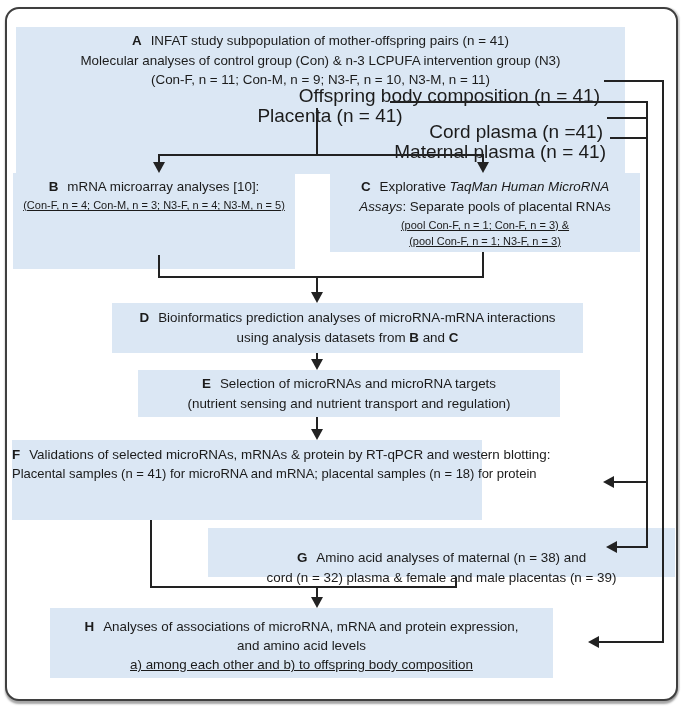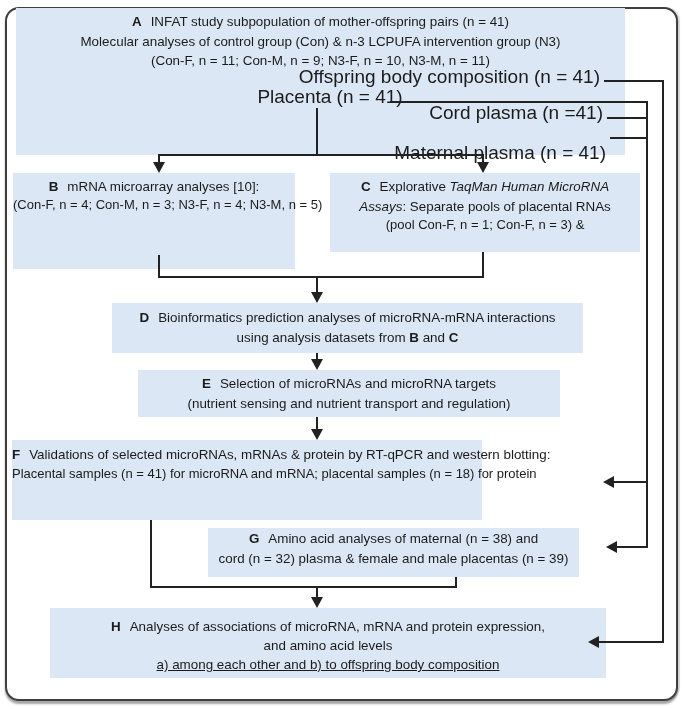--- a/index.html
+++ b/index.html
@@ -15,80 +15,81 @@
     overflow:hidden;
   }
   .frame{
     position:absolute;left:5px;top:7px;width:669px;height:690px;
     border:2.5px solid var(--frame);border-radius:14px;background:#ffffff;
     box-shadow:0 3px 2px rgba(60,60,60,.45), 2px 0 1px rgba(120,120,120,.25);
   }
   .box{position:absolute;background:var(--fill);text-align:center;box-sizing:border-box;}
   .ln{line-height:19.5px;font-size:13.4px;white-space:nowrap;}
   .lh20{line-height:20px;}
-  .small{font-size:13px;line-height:16px;}
+  .small{font-size:11px;line-height:16px;text-decoration:underline;}
   .mid{font-size:13px;line-height:17px;}
   .tag{font-weight:bold;margin-right:9px;}
   .item{position:absolute;font-size:19px;line-height:16px;white-space:nowrap;}
   .hl{position:absolute;height:2px;background:var(--line);}
   .vl{position:absolute;width:2px;background:var(--line);}
   .ad{position:absolute;width:0;height:0;border-left:6px solid transparent;
       border-right:6px solid transparent;border-top:11px solid var(--line);}
   .al{position:absolute;width:0;height:0;border-top:6px solid transparent;
       border-bottom:6px solid transparent;border-right:11px solid var(--line);}
   b,i{white-space:pre-wrap;}
 </style>
 </head>
 <body>
 
 <div class="page">
   <div class="frame"></div>
 
-  <div class="box" style="left:16px;top:8px;width:609px;height:147px;padding-top:4px;">
+  <div class="box" style="left:16px;top:27px;width:609px;height:147px;padding-top:4px;">
     <div class="ln"><b class="tag">A</b><span>INFAT study subpopulation of mother-offspring pairs (n = 41)</span></div>
     <div class="ln">Molecular analyses of control group (Con) &amp; n-3 LCPUFA intervention group (N3)</div>
     <div class="ln">(Con-F, n = 11; Con-M, n = 9; N3-F, n = 10, N3-M, n = 11)</div>
     <div class="item" style="top:61px;right:25px;">Offspring body composition  (n = 41)</div>
     <div class="item" style="top:81px;left:314px;transform:translateX(-50%);">Placenta (n = 41)</div>
     <div class="item" style="top:97px;right:22px;">Cord plasma (n =41)</div>
-    <div class="item" style="top:117px;right:19px;margin-top:20px;">Maternal plasma (n = 41)</div>
+    <div class="item" style="top:117px;right:19px;">Maternal plasma (n = 41)</div>
   </div>
 
   <div class="box" style="left:13px;top:173px;width:282px;height:96px;padding-top:4px;">
     <div class="ln lh20"><b class="tag">B</b><span>mRNA microarray analyses [10]:</span></div>
     <div class="ln small">(Con-F, n = 4; Con-M, n = 3; N3-F, n = 4; N3-M, n = 5)</div>
   </div>
 
   <div class="box" style="left:330px;top:173px;width:310px;height:79px;padding-top:4px;">
     <div class="ln lh20"><b class="tag">C</b><span>Explorative </span><i>TaqMan Human MicroRNA</i></div>
     <div class="ln lh20"><i>Assays</i><span>: Separate pools of placental RNAs</span></div>
     <div class="ln small">(pool Con-F, n = 1; Con-F, n = 3) &amp;</div>
+    <div class="ln small">(pool Con-F, n = 1; N3-F, n = 3)</div>
   </div>
 
   <div class="box" style="left:138px;top:370px;width:422px;height:47px;padding-top:4px;">
     <div class="ln lh20"><b class="tag">E</b><span>Selection of microRNAs and microRNA targets</span></div>
     <div class="ln lh20">(nutrient sensing and nutrient transport and regulation)</div>
   </div>
 
   <div class="box" style="left:112px;top:303px;width:471px;height:50px;padding-top:5px;">
     <div class="ln lh20"><b class="tag">D</b><span>Bioinformatics prediction analyses of microRNA-mRNA interactions</span></div>
     <div class="ln lh20"><span>using analysis datasets from </span><b>B</b><span> and </span><b>C</b></div>
   </div>
 
   <div class="box" style="left:12px;top:440px;width:470px;height:80px;padding-top:5px;">
     <div class="ln lh20"><b class="tag">F</b><span>Validations of selected microRNAs, mRNAs &amp; protein by RT-qPCR and western blotting:</span></div>
     <div class="ln mid">Placental samples (n = 41) for microRNA and mRNA; placental samples (n = 18) for protein</div>
   </div>
 
-  <div class="box" style="left:208px;top:528px;width:371px;height:49px;padding-top:1px;">
+  <div class="box" style="left:208px;top:528px;width:467px;height:49px;padding-top:20px;">
     <div class="ln lh20"><b class="tag">G</b><span>Amino acid analyses of maternal (n = 38) and</span></div>
     <div class="ln lh20">cord (n = 32) plasma &amp; female and male placentas (n = 39)</div>
   </div>
 
-  <div class="box" style="left:50px;top:608px;width:556px;height:70px;padding-top:9px;">
+  <div class="box" style="left:50px;top:608px;width:503px;height:70px;padding-top:9px;">
     <div class="ln" style="line-height:19px;"><b class="tag">H</b><span>Analyses of associations of microRNA, mRNA and protein expression,</span></div>
     <div class="ln" style="line-height:19px;">and amino acid levels</div>
     <div class="ln" style="line-height:19px;text-decoration:underline;">a) among each other and b) to offspring body composition</div>
   </div>
 
   <div class="hl" style="left:604px;top:80px;width:60px;"></div>
   <div class="hl" style="left:390px;top:101px;width:258px;"></div>
   <div class="hl" style="left:607px;top:117px;width:41px;"></div>
   <div class="hl" style="left:610px;top:137px;width:38px;"></div>
   <div class="hl" style="left:158px;top:154px;width:326px;"></div>

